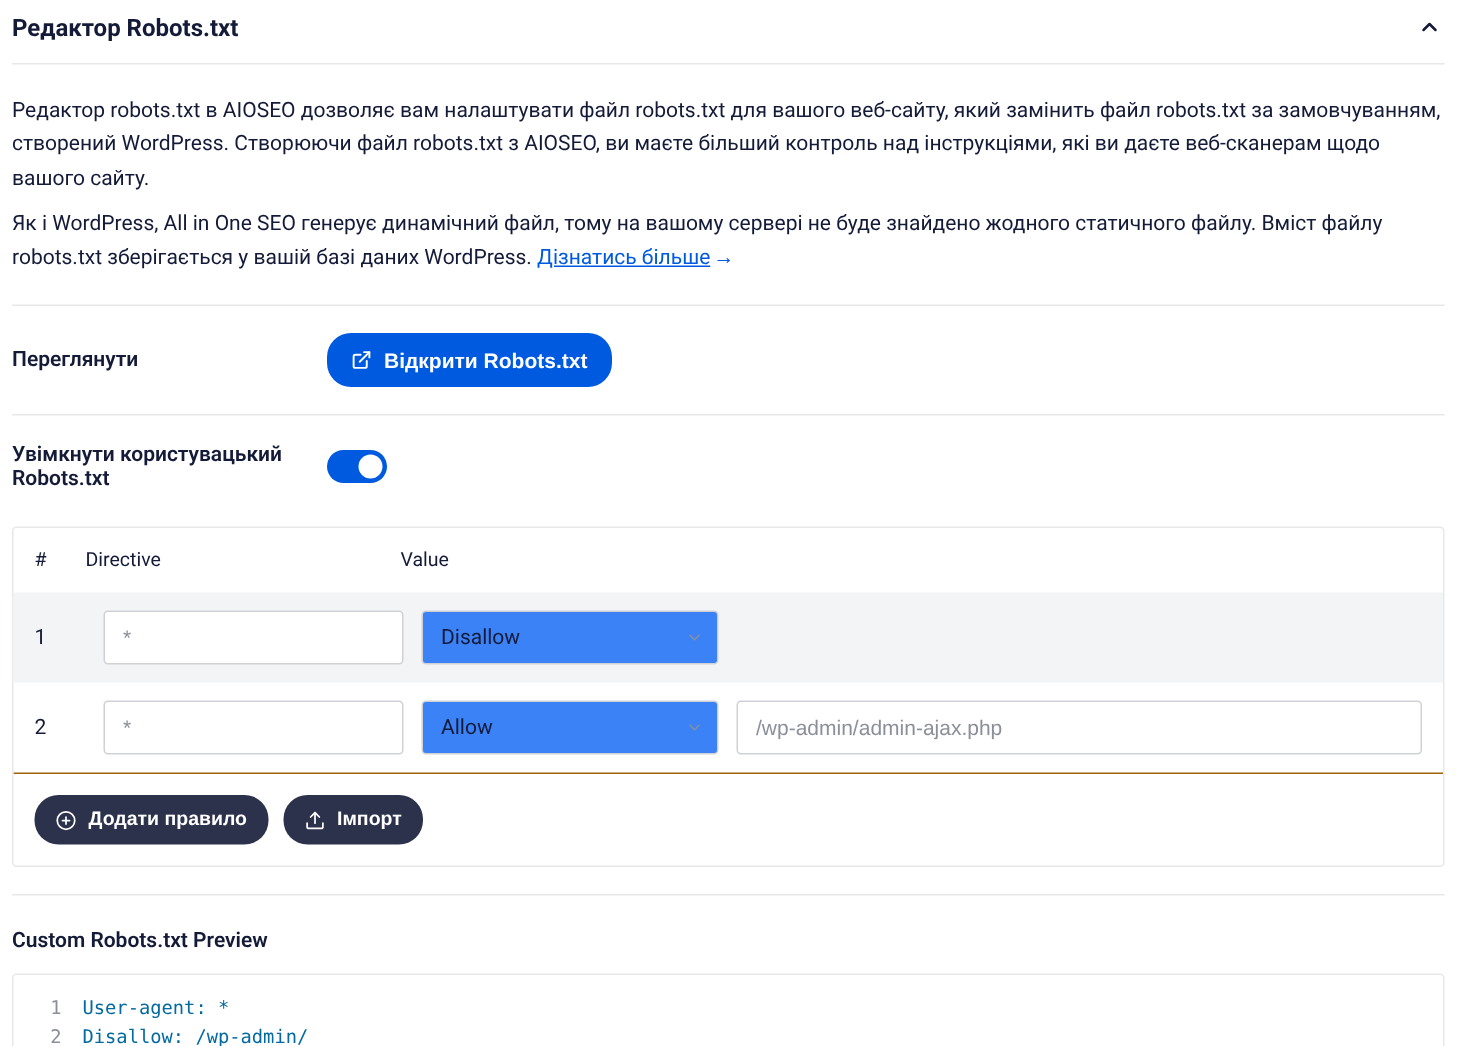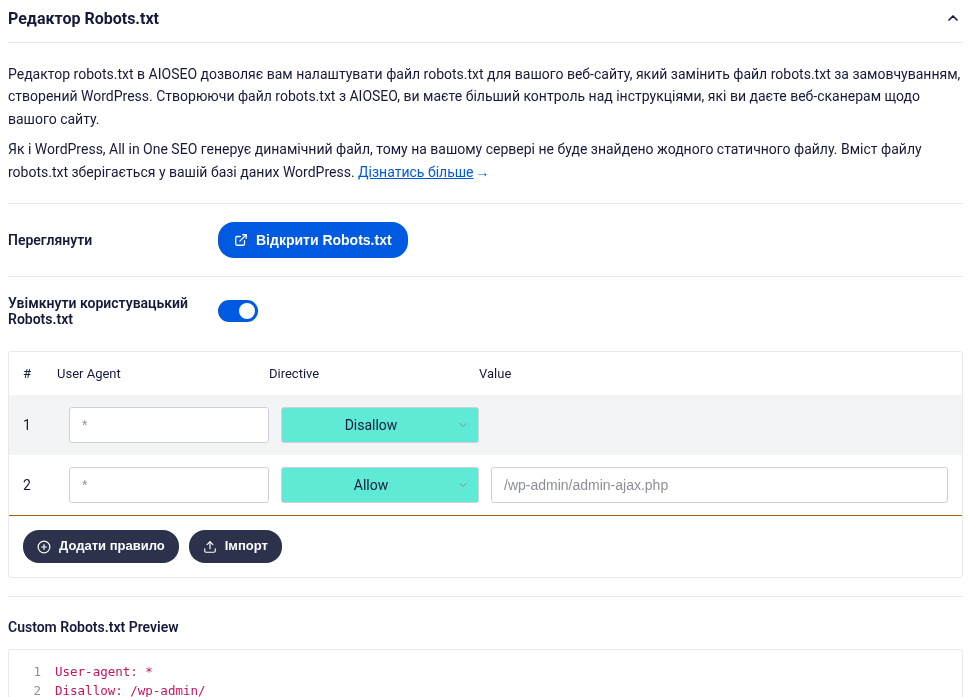--- a/index.html
+++ b/index.html
@@ -154,23 +154,22 @@
   width: 100%;
   position: relative;
 }
 .select-field {
   width: 100%;
   padding: 9px 30px 9px 12px;
   border: 1px solid #D0D1D7;
   border-radius: 3px;
   font-size: 14px;
   color: #141B38;
-  background: #5eead4;
+  background: #3b82f6;
   cursor: pointer;
-  text-align: center;
 }
 .select-wrap .chev {
   position: absolute;
   right: 10px;
   top: 50%;
   transform: translateY(-50%);
   pointer-events: none;
 }
 .action-buttons {
   padding: 14px;
@@ -197,21 +196,21 @@
   padding: 0 12px;
 }
 .line-num {
   width: 20px;
   text-align: right;
   color: #8C8F9A;
   margin-right: 14px;
   flex-shrink: 0;
 }
 .line-content {
-  color: #be185d;
+  color: #0369a1;
 }
 .icon-svg { display: block; }
 </style>
 </head>
 <body>
 
 <div class="card-header">
   <h2>Редактор Robots.txt</h2>
   <div class="chevron">
     <svg class="icon-svg" width="16" height="16" viewBox="0 0 24 24" fill="none" stroke="#141B38" stroke-width="2.5" stroke-linecap="round" stroke-linejoin="round">
@@ -250,21 +249,20 @@
 <div class="settings-row">
   <div class="settings-label">Увімкнути користувацький Robots.txt</div>
   <div class="settings-content">
     <div class="toggle"></div>
   </div>
 </div>
 
 <div class="rules-table">
   <div class="rules-head">
     <div class="head-num">#</div>
-    <div class="head-ua">User Agent</div>
     <div class="head-dir">Directive</div>
     <div class="head-val">Value</div>
   </div>
 
   <div class="rules-row alt">
     <div class="col-num">1</div>
     <div class="col-ua">
       <input class="field" type="text" placeholder="*" style="">
     </div>
     <div class="col-dir">

